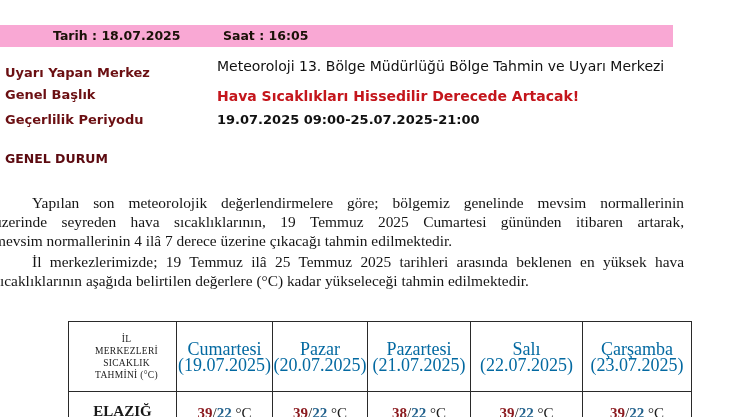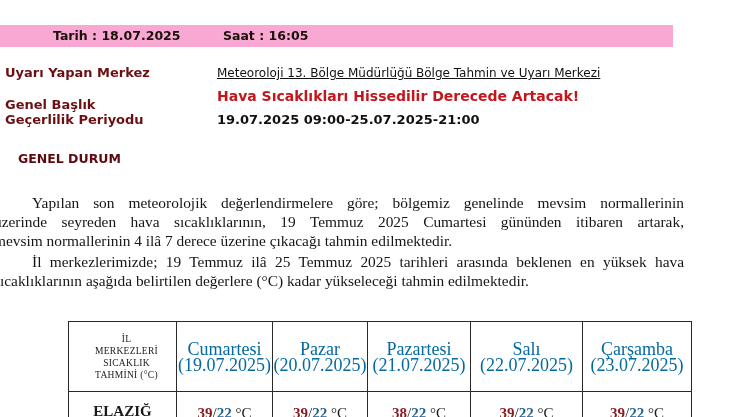--- a/index.html
+++ b/index.html
@@ -14,26 +14,26 @@
     }
     .date-bar .tarih { position: absolute; left: 53px; top: 3px; }
     .date-bar .saat { position: absolute; left: 223px; top: 3px; }
 
     .meta-label {
       position: absolute; left: 5px;
       font-family: "DejaVu Sans", sans-serif; font-weight: bold; font-size: 13px;
       color: #6b0f12;
     }
     .meta-value { position: absolute; left: 217px; font-family: "DejaVu Sans", sans-serif; }
-    .mv-center { top: 66px; font-size: 12px; color: #111; text-decoration: underline; }
+    .mv-center { top: 58px; font-size: 14px; color: #111; }
     .mv-title { top: 88px; font-size: 14px; font-weight: bold; color: #c4161c; }
     .mv-period { top: 112px; font-size: 13px; font-weight: bold; color: #111; }
 
     .section-title {
-      position: absolute; left: 18px; top: 151px;
+      position: absolute; left: 5px; top: 151px;
       font-family: "DejaVu Sans", sans-serif; font-weight: bold; font-size: 12.5px;
       color: #5c0a10;
     }
 
     .para {
       position: absolute; left: -6px; width: 690px;
       font-family: "Liberation Serif", serif; font-size: 15.4px; line-height: 19px;
       color: #151515; text-align: justify;
     }
     .para .line { display: block; white-space: nowrap; text-align-last: justify; }
@@ -79,21 +79,21 @@
 <body>
 
 <div class="date-bar">
   <span class="tarih">Tarih : 18.07.2025</span>
   <span class="saat">Saat : 16:05</span>
 </div>
 
 <div class="meta-label" style="top:65px">Uyarı Yapan Merkez</div>
 <div class="meta-value mv-center">Meteoroloji 13. Bölge Müdürlüğü Bölge Tahmin ve Uyarı Merkezi</div>
 
-<div class="meta-label" style="top:97px">Genel Başlık</div>
+<div class="meta-label" style="top:87px">Genel Başlık</div>
 <div class="meta-value mv-title">Hava Sıcaklıkları Hissedilir Derecede Artacak!</div>
 
 <div class="meta-label" style="top:112px">Geçerlilik Periyodu</div>
 <div class="meta-value mv-period">19.07.2025 09:00-25.07.2025-21:00</div>
 
 <div class="section-title">GENEL DURUM</div>
 
 <div class="para para1">
   <span class="line indent">Yapılan son meteorolojik değerlendirmelere göre; bölgemiz genelinde mevsim normallerinin</span>
   <span class="line">üzerinde seyreden hava sıcaklıklarının, 19 Temmuz 2025 Cumartesi gününden itibaren artarak,</span>

